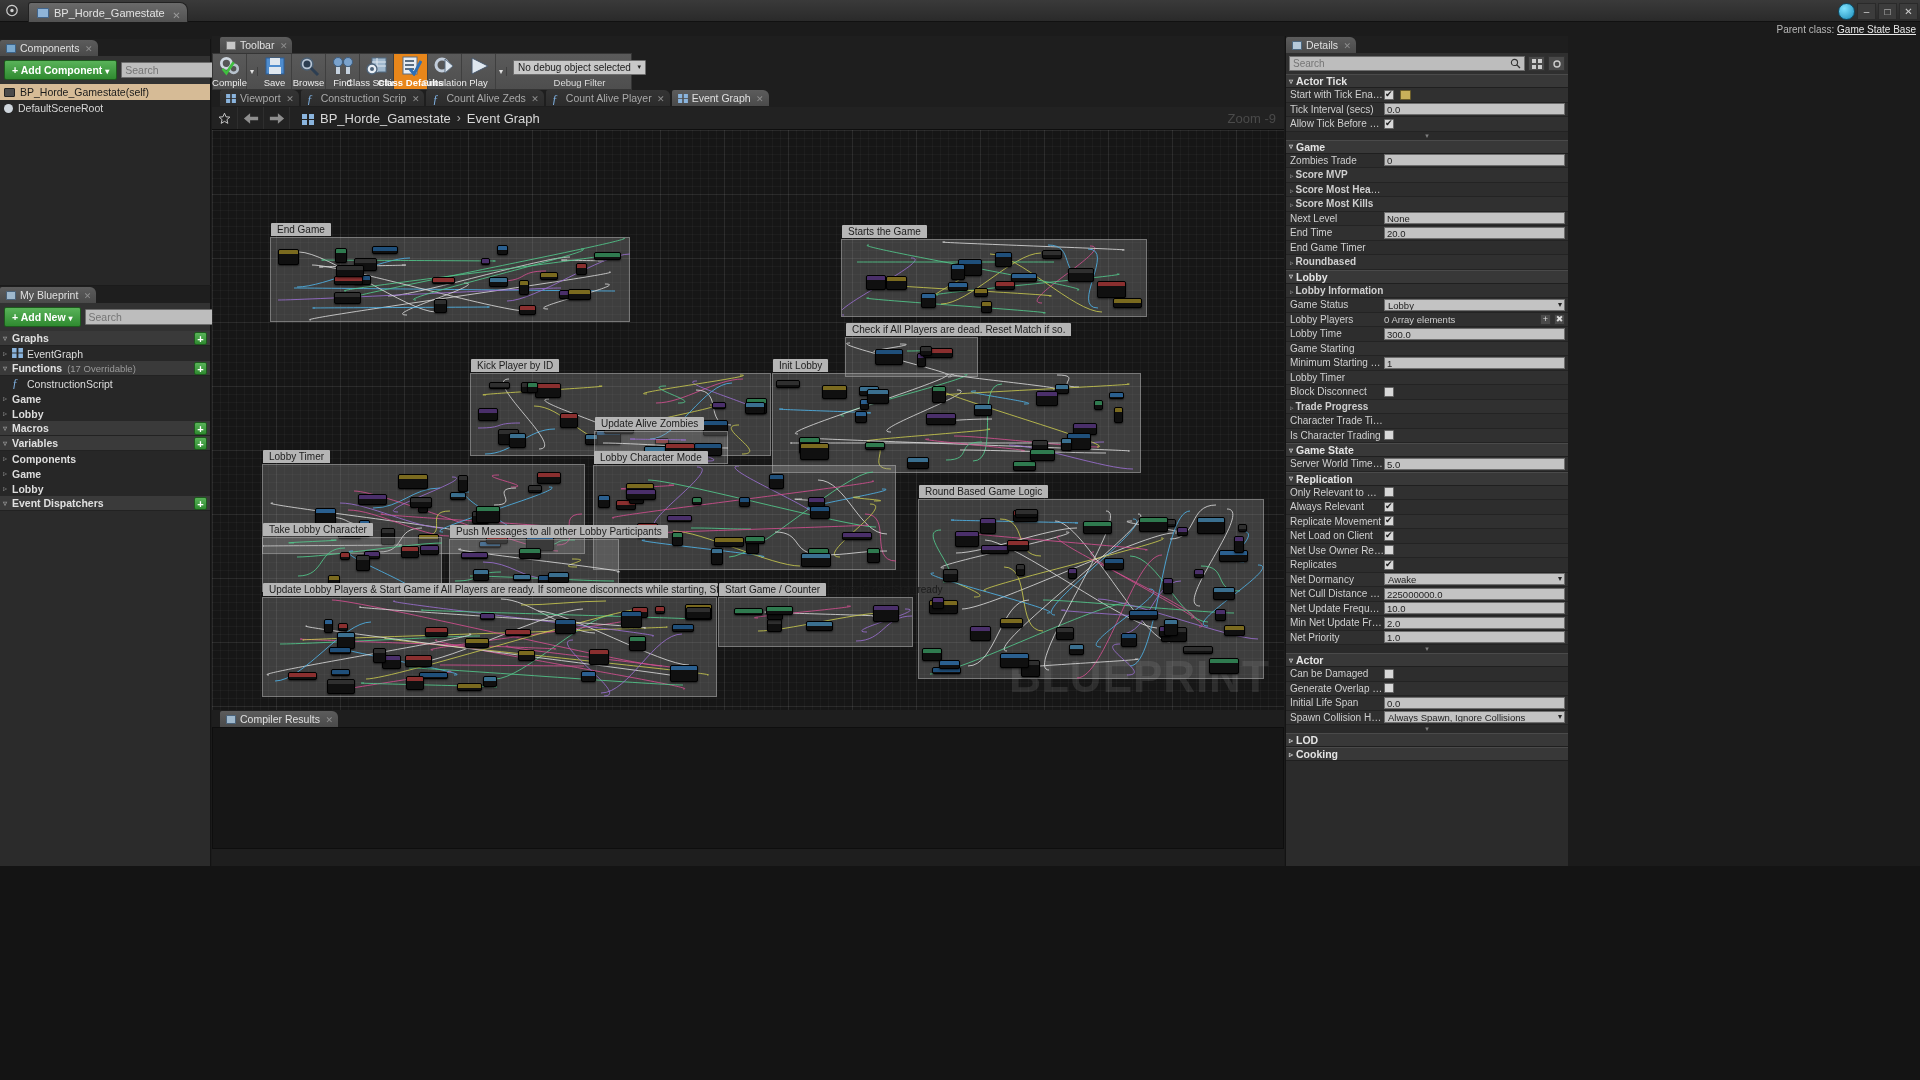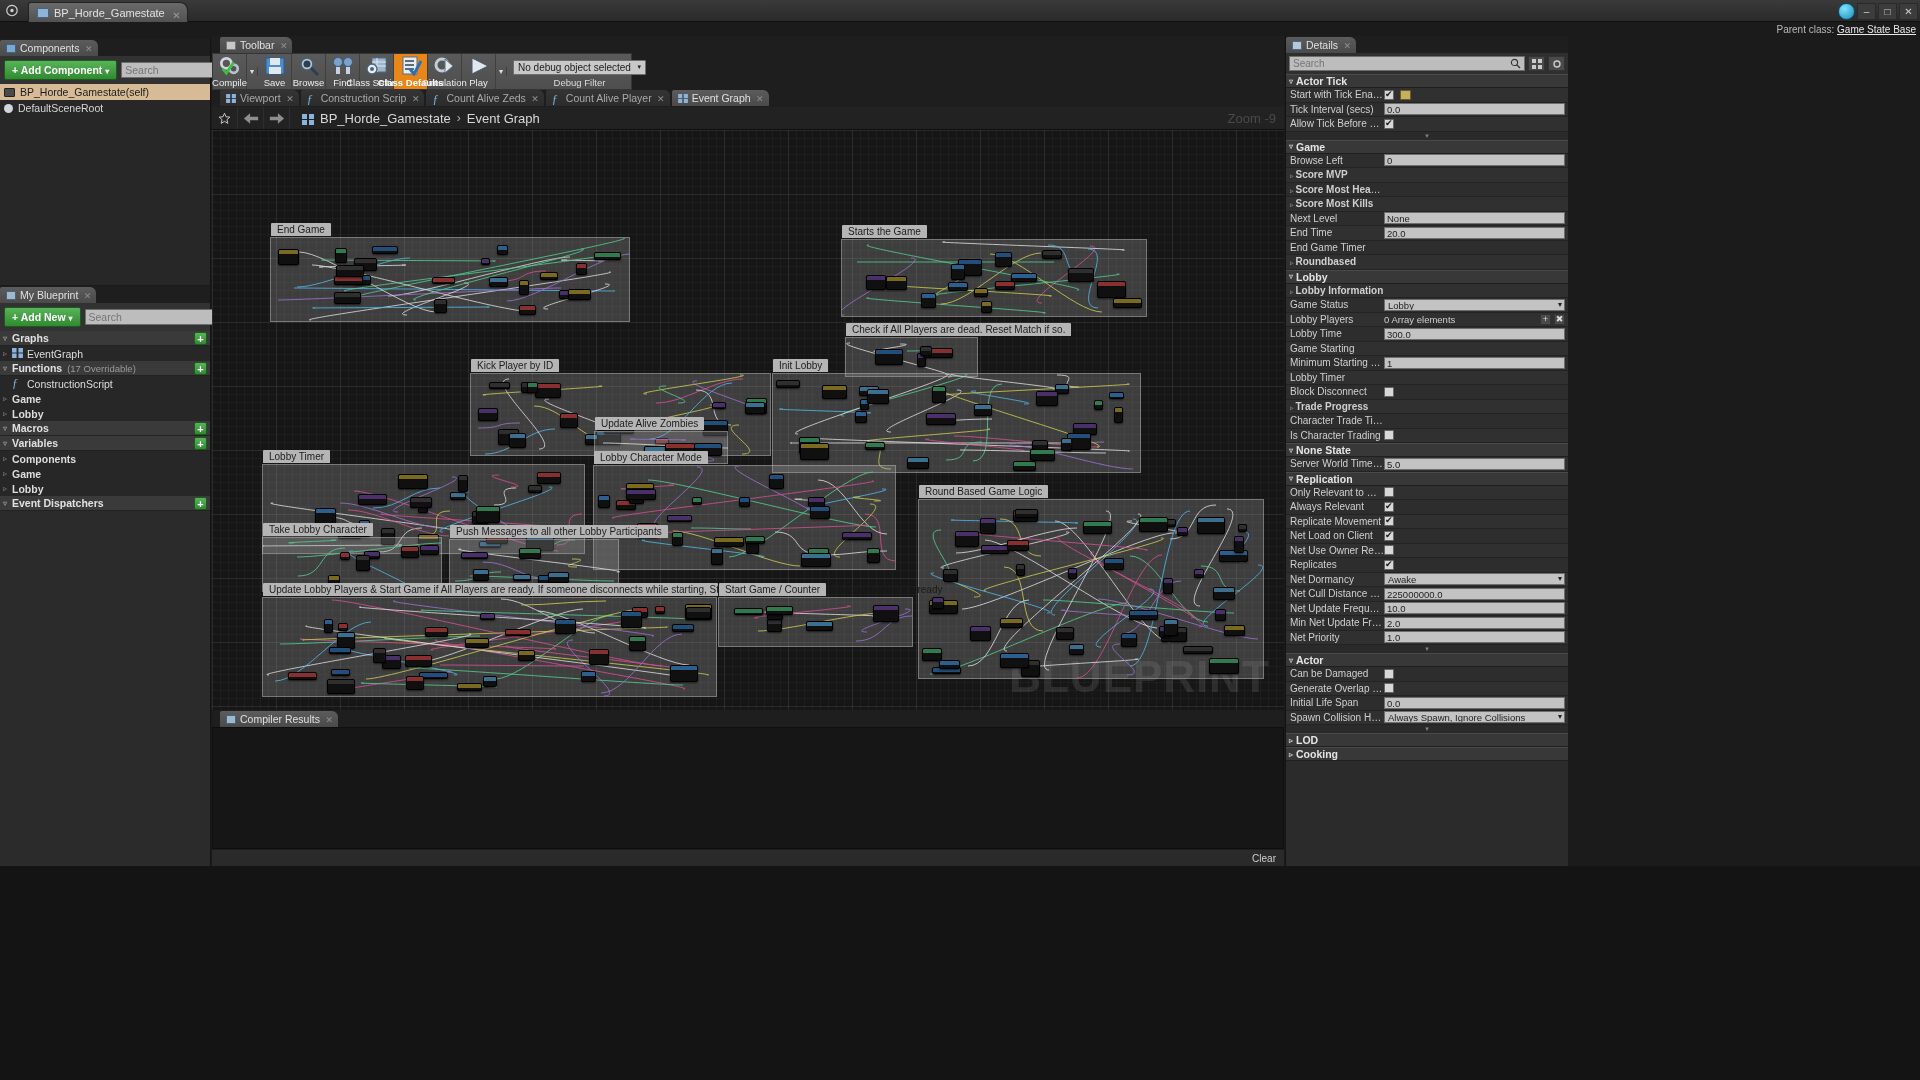--- a/index.html
+++ b/index.html
@@ -1346,23 +1346,20 @@
   </div>
 
   <div class="compiler">
     <div class="tabstrip" style="padding-left:8px;">
       <div class="dtab">
         <span class="ticon" style="background:#9fb8cc;border:1px solid #49627a;border-radius:1px;"></span><span>Compiler Results</span>
         <span class="x">✕</span>
       </div>
     </div>
     <div class="comp-body"></div>
-    <div class="comp-foot">
-      <span>Clear</span>
-    </div>
   </div>
 
   <div class="details">
     <div class="tabstrip">
       <div class="dtab">
         <span class="ticon" style="background:#b5c9da;border:1px solid #4d6880;border-radius:1px;"></span><span>Details</span>
         <span class="x">✕</span>
       </div>
     </div>
     <div class="det-search">
@@ -1412,21 +1409,21 @@
           </div>
         </div>
         <div class="coll">
           <span class="tri">▾</span>
         </div>
         <div class="sec-hdr">
           <span class="tri">▿</span>
           <span>Game</span>
         </div>
         <div class="prow">
-          <div class="pname"><span>Browse Left</span></div>
+          <div class="pname"><span>Zombies Trade</span></div>
           <div class="pval">
             <div class="txtin">0</div>
           </div>
         </div>
         <div class="prow">
           <div class="pname"><span class="tri">▹</span><span style="font-weight: bold;">Score MVP</span></div>
           <div class="pval"></div>
         </div>
         <div class="prow">
           <div class="pname"><span class="tri">▹</span><span style="font-weight: bold;">Score Most Headshots</span></div>
@@ -1513,21 +1510,21 @@
           <div class="pval"></div>
         </div>
         <div class="prow">
           <div class="pname"><span>Is Character Trading</span></div>
           <div class="pval">
             <div class="cb"></div>
           </div>
         </div>
         <div class="sec-hdr">
           <span class="tri">▿</span>
-          <span>None State</span>
+          <span>Game State</span>
         </div>
         <div class="prow">
           <div class="pname"><span>Server World Time Second</span></div>
           <div class="pval">
             <div class="txtin">5.0</div>
           </div>
         </div>
         <div class="sec-hdr">
           <span class="tri">▿</span>
           <span>Replication</span>

